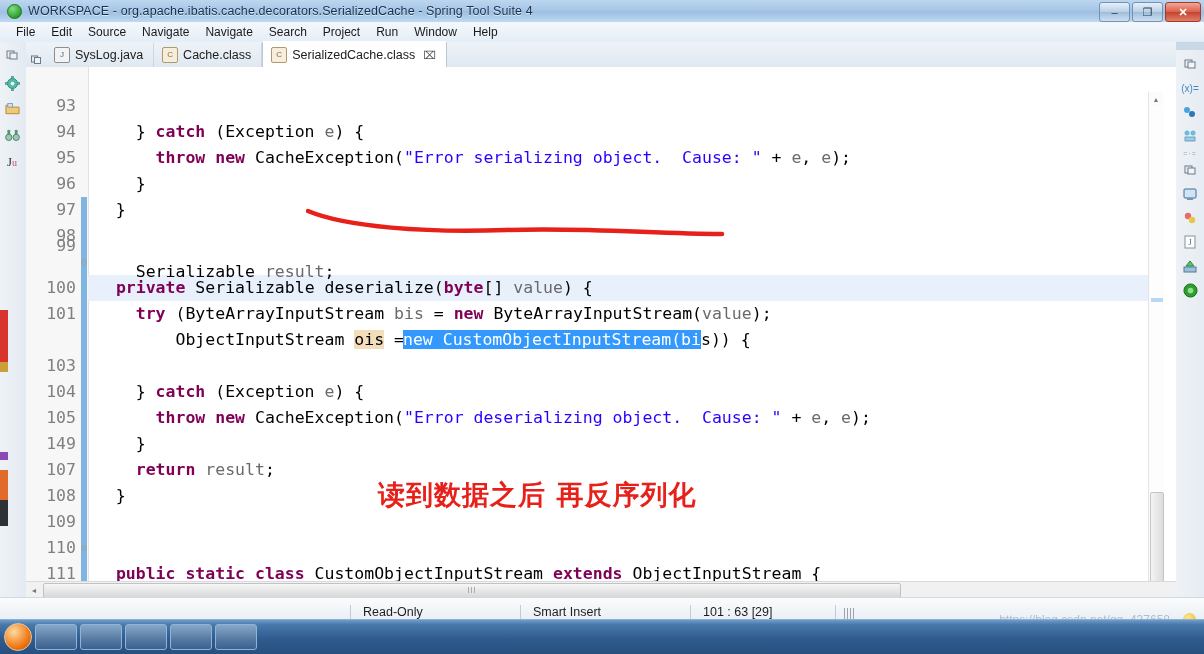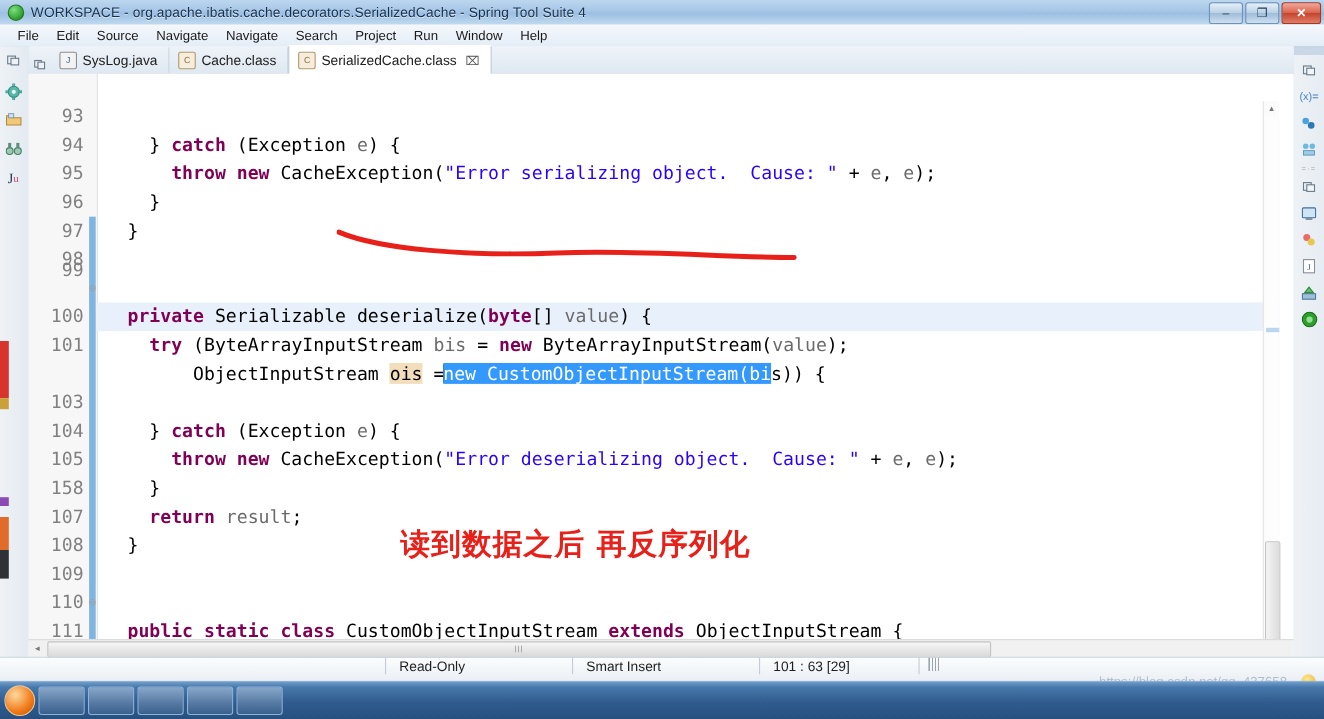--- a/index.html
+++ b/index.html
@@ -195,21 +195,21 @@
   }
   .hsb-thumb::after{
     content:"";position:absolute;left:50%;top:3px;width:8px;height:6px;margin-left:-4px;
     background:repeating-linear-gradient(90deg,#aaa 0 1px,transparent 1px 3px);
   }
 
   
   .statusbar{
     position:absolute;left:0;bottom:0;width:1204px;height:22px;
     background:linear-gradient(180deg,#fbfcfd,#eaeff4);
-    border-top:1px solid #cfd9e2;display:flex;align-items:flex-start;
+    border-top:1px solid #cfd9e2;display:flex;align-items:flex-end;
     font-size:12.5px;color:#1e1e1e;
   }
   .sb-cell{padding:0 12px;height:16px;display:flex;align-items:center;white-space:nowrap;}
   .sb-div{width:1px;height:15px;background:#c2ccd6;}
   .sb-grip{width:10px;height:12px;
     background:repeating-linear-gradient(90deg,#9aa4ae 0 1px,transparent 1px 3px);}
 
   
   .watermark{
     position:absolute;right:8px;bottom:27px;font-size:12px;color:#a8b4c0;
@@ -443,20 +443,21 @@
           </div>
 
           <div class="ln" style="top:130px;">
             <span class="num">98</span>
             <span class="fold">⊖</span>
             <span class="src"><span class="pl">  </span><span class="kw">private</span><span class="pl"> Serializable deserialize(</span><span class="kw">byte</span><span class="pl">[] </span><span class="var">value</span><span class="pl">) {</span></span>
           </div>
 
           <div class="ln" style="top:140px;">
             <span class="num">99</span>
+            <span class="src"><span class="pl">    Serializable </span><span class="var">result</span><span class="pl">;</span></span>
           </div>
 
           <div class="ln" style="top:182px;">
             <span class="num">100</span>
             <span class="src"><span class="pl">    </span><span class="kw">try</span><span class="pl"> (ByteArrayInputStream </span><span class="var">bis</span><span class="pl"> = </span><span class="kw">new</span><span class="pl"> ByteArrayInputStream(</span><span class="var">value</span><span class="pl">);</span></span>
           </div>
 
           <div class="ln" style="top:208px;">
             <span class="num">101</span>
             <span class="src"><span class="pl">        ObjectInputStream </span><span class="occ">ois</span><span class="pl"> =</span><span class="caret"></span><span class="sel">new CustomObjectInputStream(bi</span><span class="pl">s)) {</span></span>
@@ -472,21 +473,21 @@
             <span class="num">104</span>
             <span class="src"><span class="pl">      </span><span class="kw">throw new</span><span class="pl"> CacheException(</span><span class="str">"Error deserializing object.  Cause: "</span><span class="pl"> + </span><span class="var">e</span><span class="pl">, </span><span class="var">e</span><span class="pl">);</span></span>
           </div>
 
           <div class="ln" style="top:312px;">
             <span class="num">105</span>
             <span class="src"><span class="pl">    }</span></span>
           </div>
 
           <div class="ln" style="top:338px;">
-            <span class="num">158</span>
+            <span class="num">149</span>
             <span class="src"><span class="pl">    </span><span class="kw">return</span><span class="pl"> </span><span class="var">result</span><span class="pl">;</span></span>
           </div>
 
           <div class="ln" style="top:364px;">
             <span class="num">107</span>
             <span class="src"><span class="pl">  }</span></span>
           </div>
 
           <div class="ln" style="top:390px;">
             <span class="num">108</span>
@@ -512,21 +513,21 @@
           <div class="ln" style="top:494px;">
             <span class="num">112</span>
             <span class="src"><span class="pl">      </span><span class="kw">super</span><span class="pl">(</span><span class="var">in</span><span class="pl">);</span></span>
           </div>
         </div>
 
         <svg class="red-underline" style="left:280px;top:140px;width:420px;height:32px;" viewBox="0 0 420 32">
           <path d="M2 4 C 40 20, 120 26, 200 23 C 280 20, 350 27, 416 27" fill="none" stroke="#e8201a" stroke-width="4.5" stroke-linecap="round"></path>
         </svg>
 
-        <div class="cn-note" style="left:338px;top:410px;text-align:center;">读到数据之后 再反序列化</div>
+        <div class="cn-note" style="left:352px;top:410px;text-align:center;">读到数据之后 再反序列化</div>
 
         <div class="vscroll">
           <div class="vsb-btn">▲</div>
           <div class="vsb-track"></div>
           <div class="vsb-thumb" style="top:400px;height:90px;"></div>
 
           <div class="ovr" style="top:206px;height:4px;background:#b9d7f0;"></div>
         </div>
       </div>
     </div>

